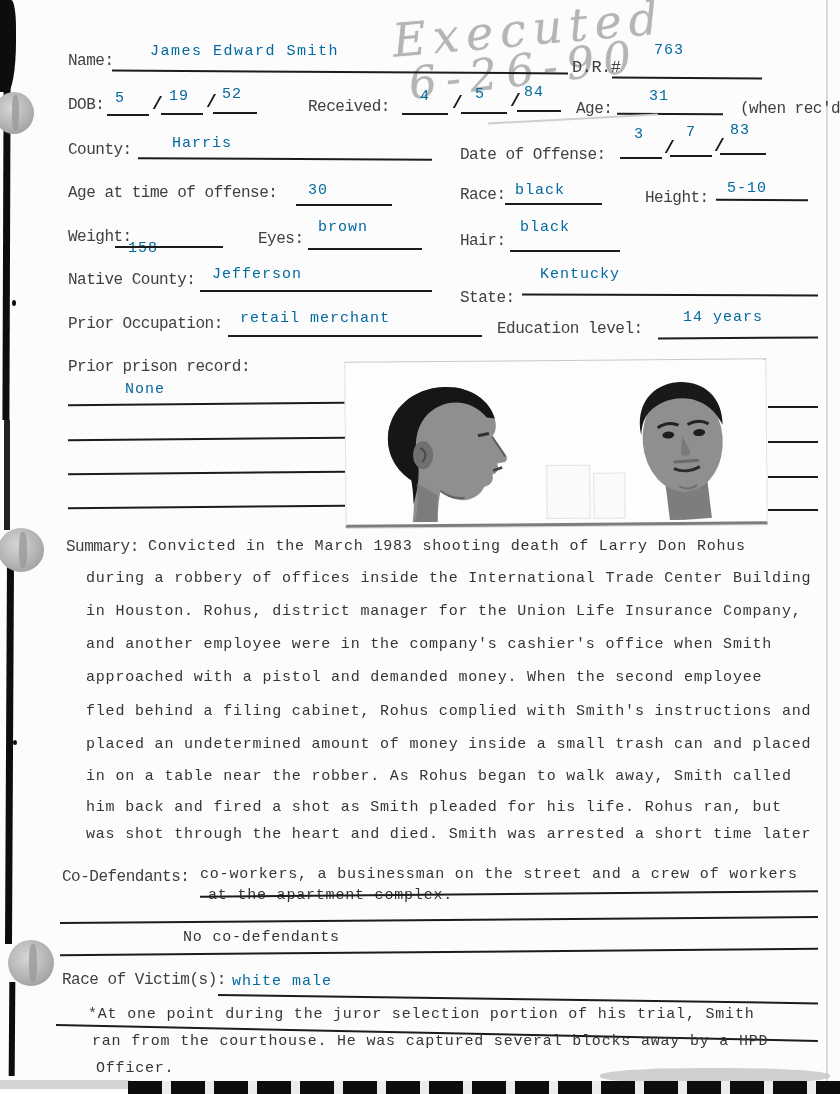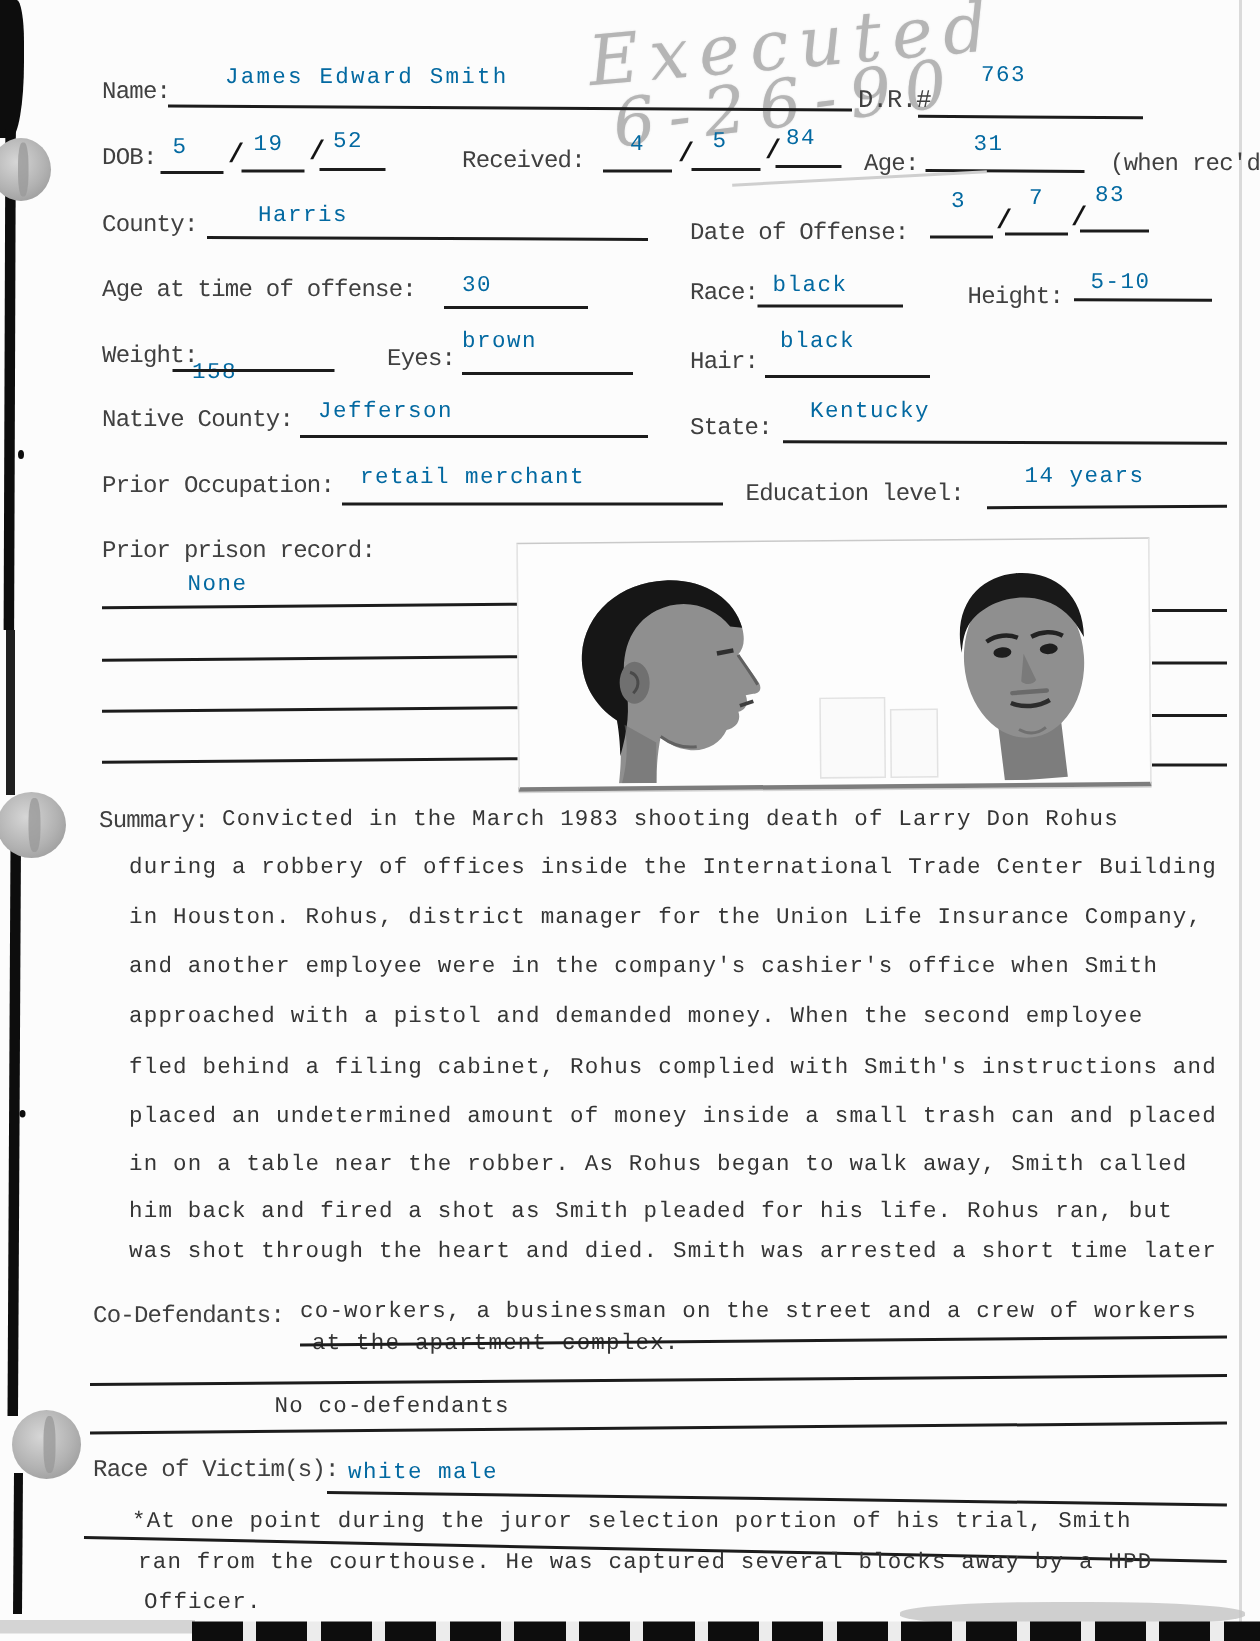--- a/index.html
+++ b/index.html
@@ -139,32 +139,32 @@
 
   <span class="lbl" style="left:645px;top:189px;">Height:</span>
   <span class="val" style="left:727px;top:180px;">5-10</span>
   <div class="rule" style="left:716px;top:199px;width:92px;transform:rotate(0.3deg);"></div>
 
   <span class="lbl" style="left:68px;top:228px;">Weight:</span>
   <span class="val" style="left:128px;top:219px;margin-top:21px;">158</span>
   <div class="rule" style="left:115px;top:246px;width:108px;"></div>
 
   <span class="lbl" style="left:258px;top:230px;">Eyes:</span>
-  <span class="val" style="left:308px;top:219px;">brown</span>
+  <span class="val" style="left:318px;top:219px;">brown</span>
   <div class="rule" style="left:308px;top:248px;width:114px;"></div>
 
   <span class="lbl" style="left:460px;top:232px;">Hair:</span>
   <span class="val" style="left:520px;top:219px;">black</span>
   <div class="rule" style="left:510px;top:250px;width:110px;"></div>
 
   <span class="lbl" style="left:68px;top:271px;">Native County:</span>
   <span class="val" style="left:212px;top:266px;">Jefferson</span>
   <div class="rule" style="left:200px;top:290px;width:232px;"></div>
 
-  <span class="lbl" style="left:460px;top:276px;">State:</span>
+  <span class="lbl" style="left:460px;top:289px;">State:</span>
   <span class="val" style="left:540px;top:266px;">Kentucky</span>
   <div class="rule" style="left:522px;top:294px;width:296px;transform:rotate(0.2deg);"></div>
 
   <span class="lbl" style="left:68px;top:315px;">Prior Occupation:</span>
   <span class="val" style="left:240px;top:310px;">retail merchant</span>
   <div class="rule" style="left:228px;top:335px;width:254px;"></div>
 
   <span class="lbl" style="left:497px;top:320px;">Education level:</span>
   <span class="val" style="left:683px;top:309px;">14 years</span>
   <div class="rule" style="left:658px;top:337px;width:160px;transform:rotate(-0.3deg);"></div>

